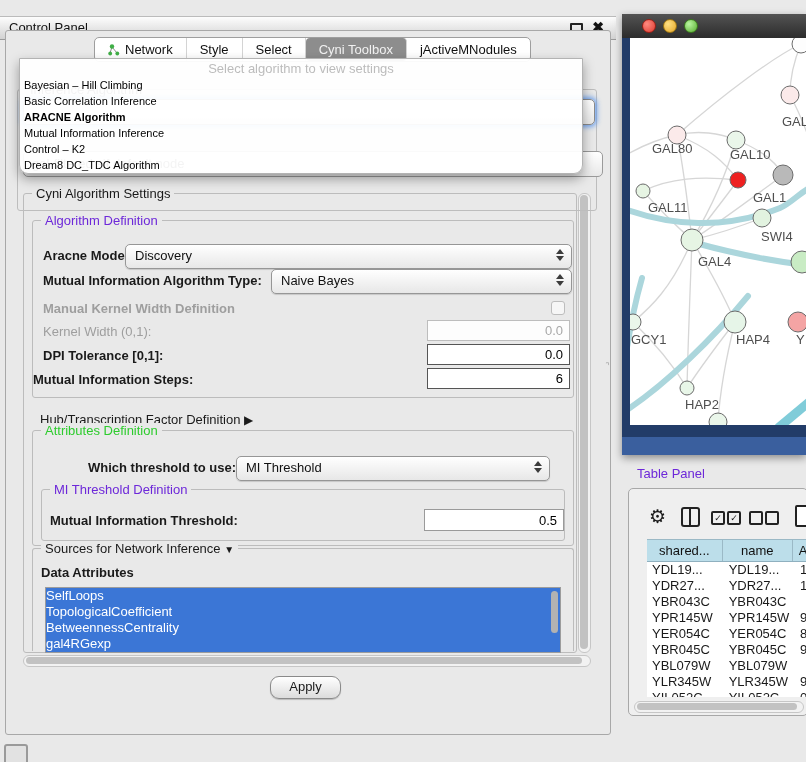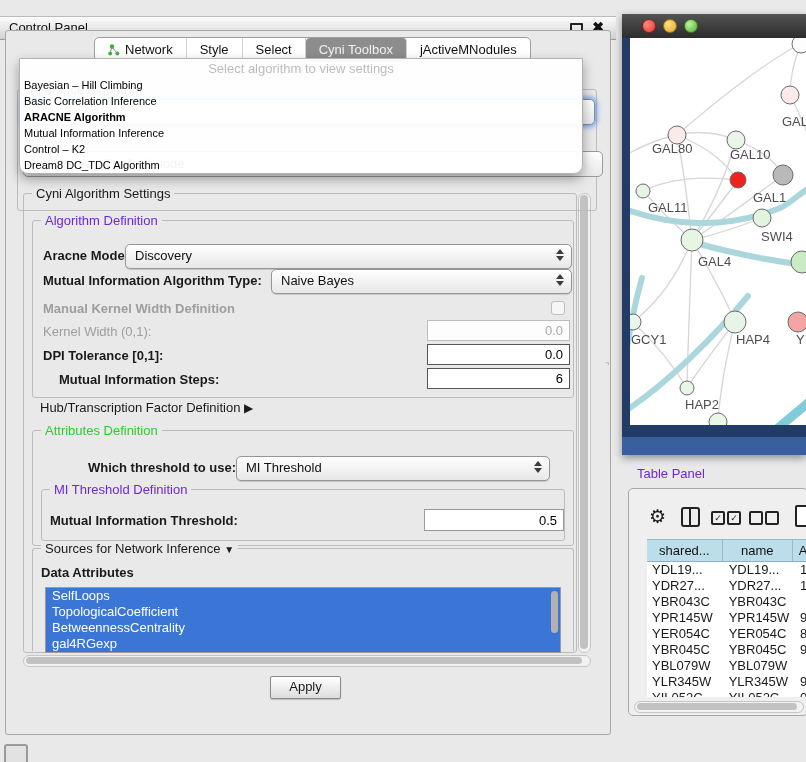--- a/index.html
+++ b/index.html
@@ -51,23 +51,23 @@
   .inp{position:absolute;background:#fff;border:1px solid #555;font-size:13px;text-align:right;
     padding:0 6px 0 0;margin:0;font-family:"Liberation Sans",sans-serif;}
   .inp.dis{border-color:#bdbdbd;color:#a8a8a8;background:#fdfdfd;}
   .inp.mid{border-color:#9a9a9a;}
   .chk{width:12px;height:12px;border:1px solid #bdbdbd;border-radius:3px;background:#f6f6f6;}
   .scroll-v{background:#f2f2f2;border:1px solid #c6c6c6;border-radius:6px;}
   .thumb-v{position:absolute;left:1px;top:1px;width:8px;border-radius:5px;background:#c2c2c2;}
   .scroll-h{background:#f2f2f2;border:1px solid #c6c6c6;border-radius:6px;}
   .thumb-h{position:absolute;left:2px;top:1px;height:7px;border-radius:5px;background:#c2c2c2;}
   .listbox{background:#fff;border:1px solid #9c9c9c;overflow:hidden;}
-  .li{height:16px;line-height:16px;padding-left:6px;font-size:13px;}
+  .li{height:16px;line-height:16px;font-size:13px;}
   .li.sel{background:#3b76d6;color:#fff;}
-  .btn{border:1px solid #8a8a8a;border-radius:2px;background:linear-gradient(#ffffff,#dcdcdc);
+  .btn{border:1px solid #8a8a8a;border-radius:9px;background:linear-gradient(#ffffff,#dcdcdc);
     text-align:center;font-size:13px;line-height:20px;box-shadow:0 1px 1px rgba(0,0,0,0.2);}
   
   .net-win{left:622px;top:14px;width:184px;height:441px;background:#223c68;
     box-shadow:0 3px 8px rgba(0,0,0,0.4);z-index:3;}
   .net-title{left:0;top:0;width:184px;height:24px;background:linear-gradient(#535353,#2c2c2c);}
   .tl{width:12px;height:12px;border-radius:50%;top:5px;}
   .tl.r{left:20px;background:radial-gradient(circle at 4px 4px,#ff8a80,#dd3b30);border:1px solid #9c1f16;}
   .tl.y{left:41px;background:radial-gradient(circle at 4px 4px,#ffe082,#e5a728);border:1px solid #9c7511;}
   .tl.g{left:62px;background:radial-gradient(circle at 4px 4px,#b9f6a0,#57ab2f);border:1px solid #3a7a1c;}
   .net-canvas{left:8px;top:24px;width:176px;height:387px;background:#ffffff;overflow:hidden;}
@@ -170,25 +170,25 @@
 
       <span class="abs lbl dis" style="left:10px;top:80px;">Manual Kernel Width Definition</span>
       <span class="abs chk" style="left:518px;top:80px;"></span>
 
       <span class="abs lbl dis" style="left:10px;top:103px;font-weight:normal;">Kernel Width (0,1):</span>
       <input class="inp dis" style="left: 394px; top: 99px; width: 135px; height: 19px;" readonly="" value="0.0">
 
       <span class="abs lbl" style="left:10px;top:127px;">DPI Tolerance [0,1]:</span>
       <input class="inp" style="left: 394px; top: 123px; width: 135px; height: 19px;" readonly="" value="0.0">
 
-      <span class="abs lbl" style="left:26px;top:151px;">Mutual Information Steps:</span>
+      <span class="abs lbl" style="left:0;top:151px;">Mutual Information Steps:</span>
       <input class="inp" style="left: 394px; top: 147px; width: 135px; height: 19px;" readonly="" value="6">
     </div>
 
-    <span class="abs" style="left:16px;top:206px;font-size:13px;text-align:right;">
+    <span class="abs" style="left:16px;top:218px;font-size:13px;text-align:right;">
       <span>Hub/Transcription Factor Definition</span>
       <span style="font-size:12px;">▶</span>
     </span>
 
     <div class="abs fs" style="left:8px;top:236px;width:540px;height:114px;">
       <span class="lg green">Attributes Definition</span>
 
       <span class="abs lbl" style="left:55px;top:29px;">Which threshold to use:</span>
       <div class="abs combo" style="left:203px;top:25px;width:312px;height:23px;">
         <span class="val">MI Threshold</span>

